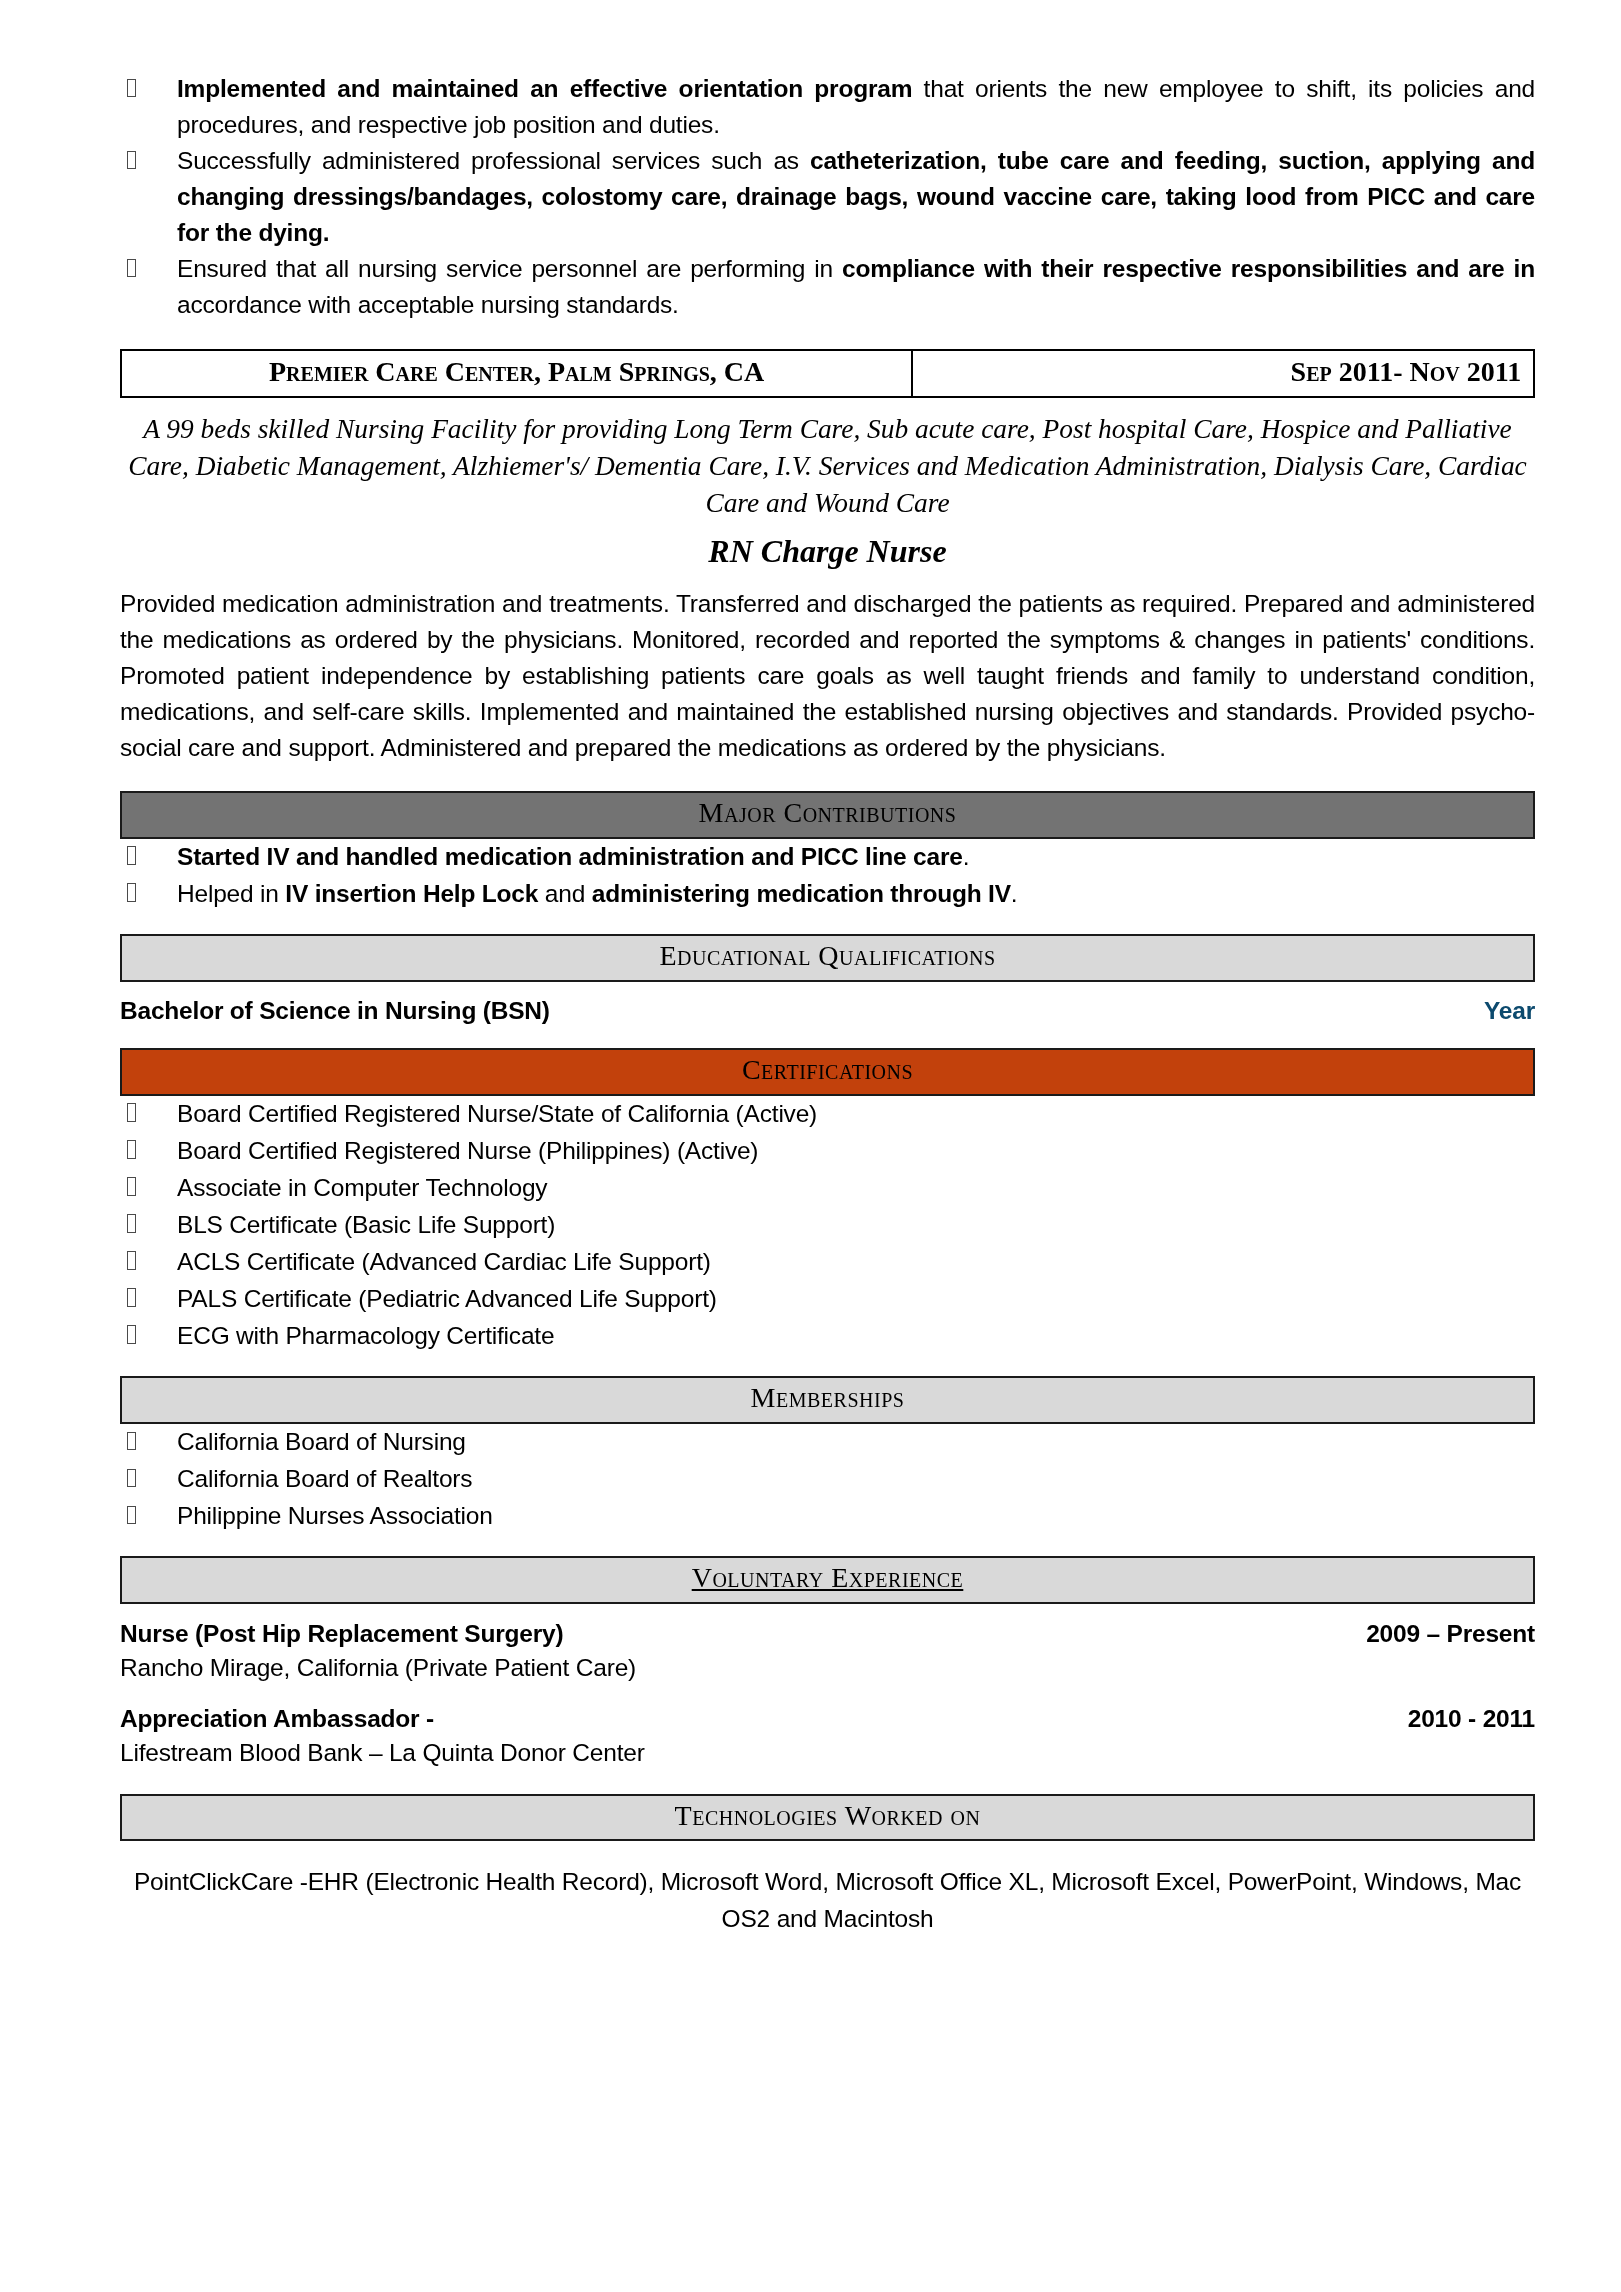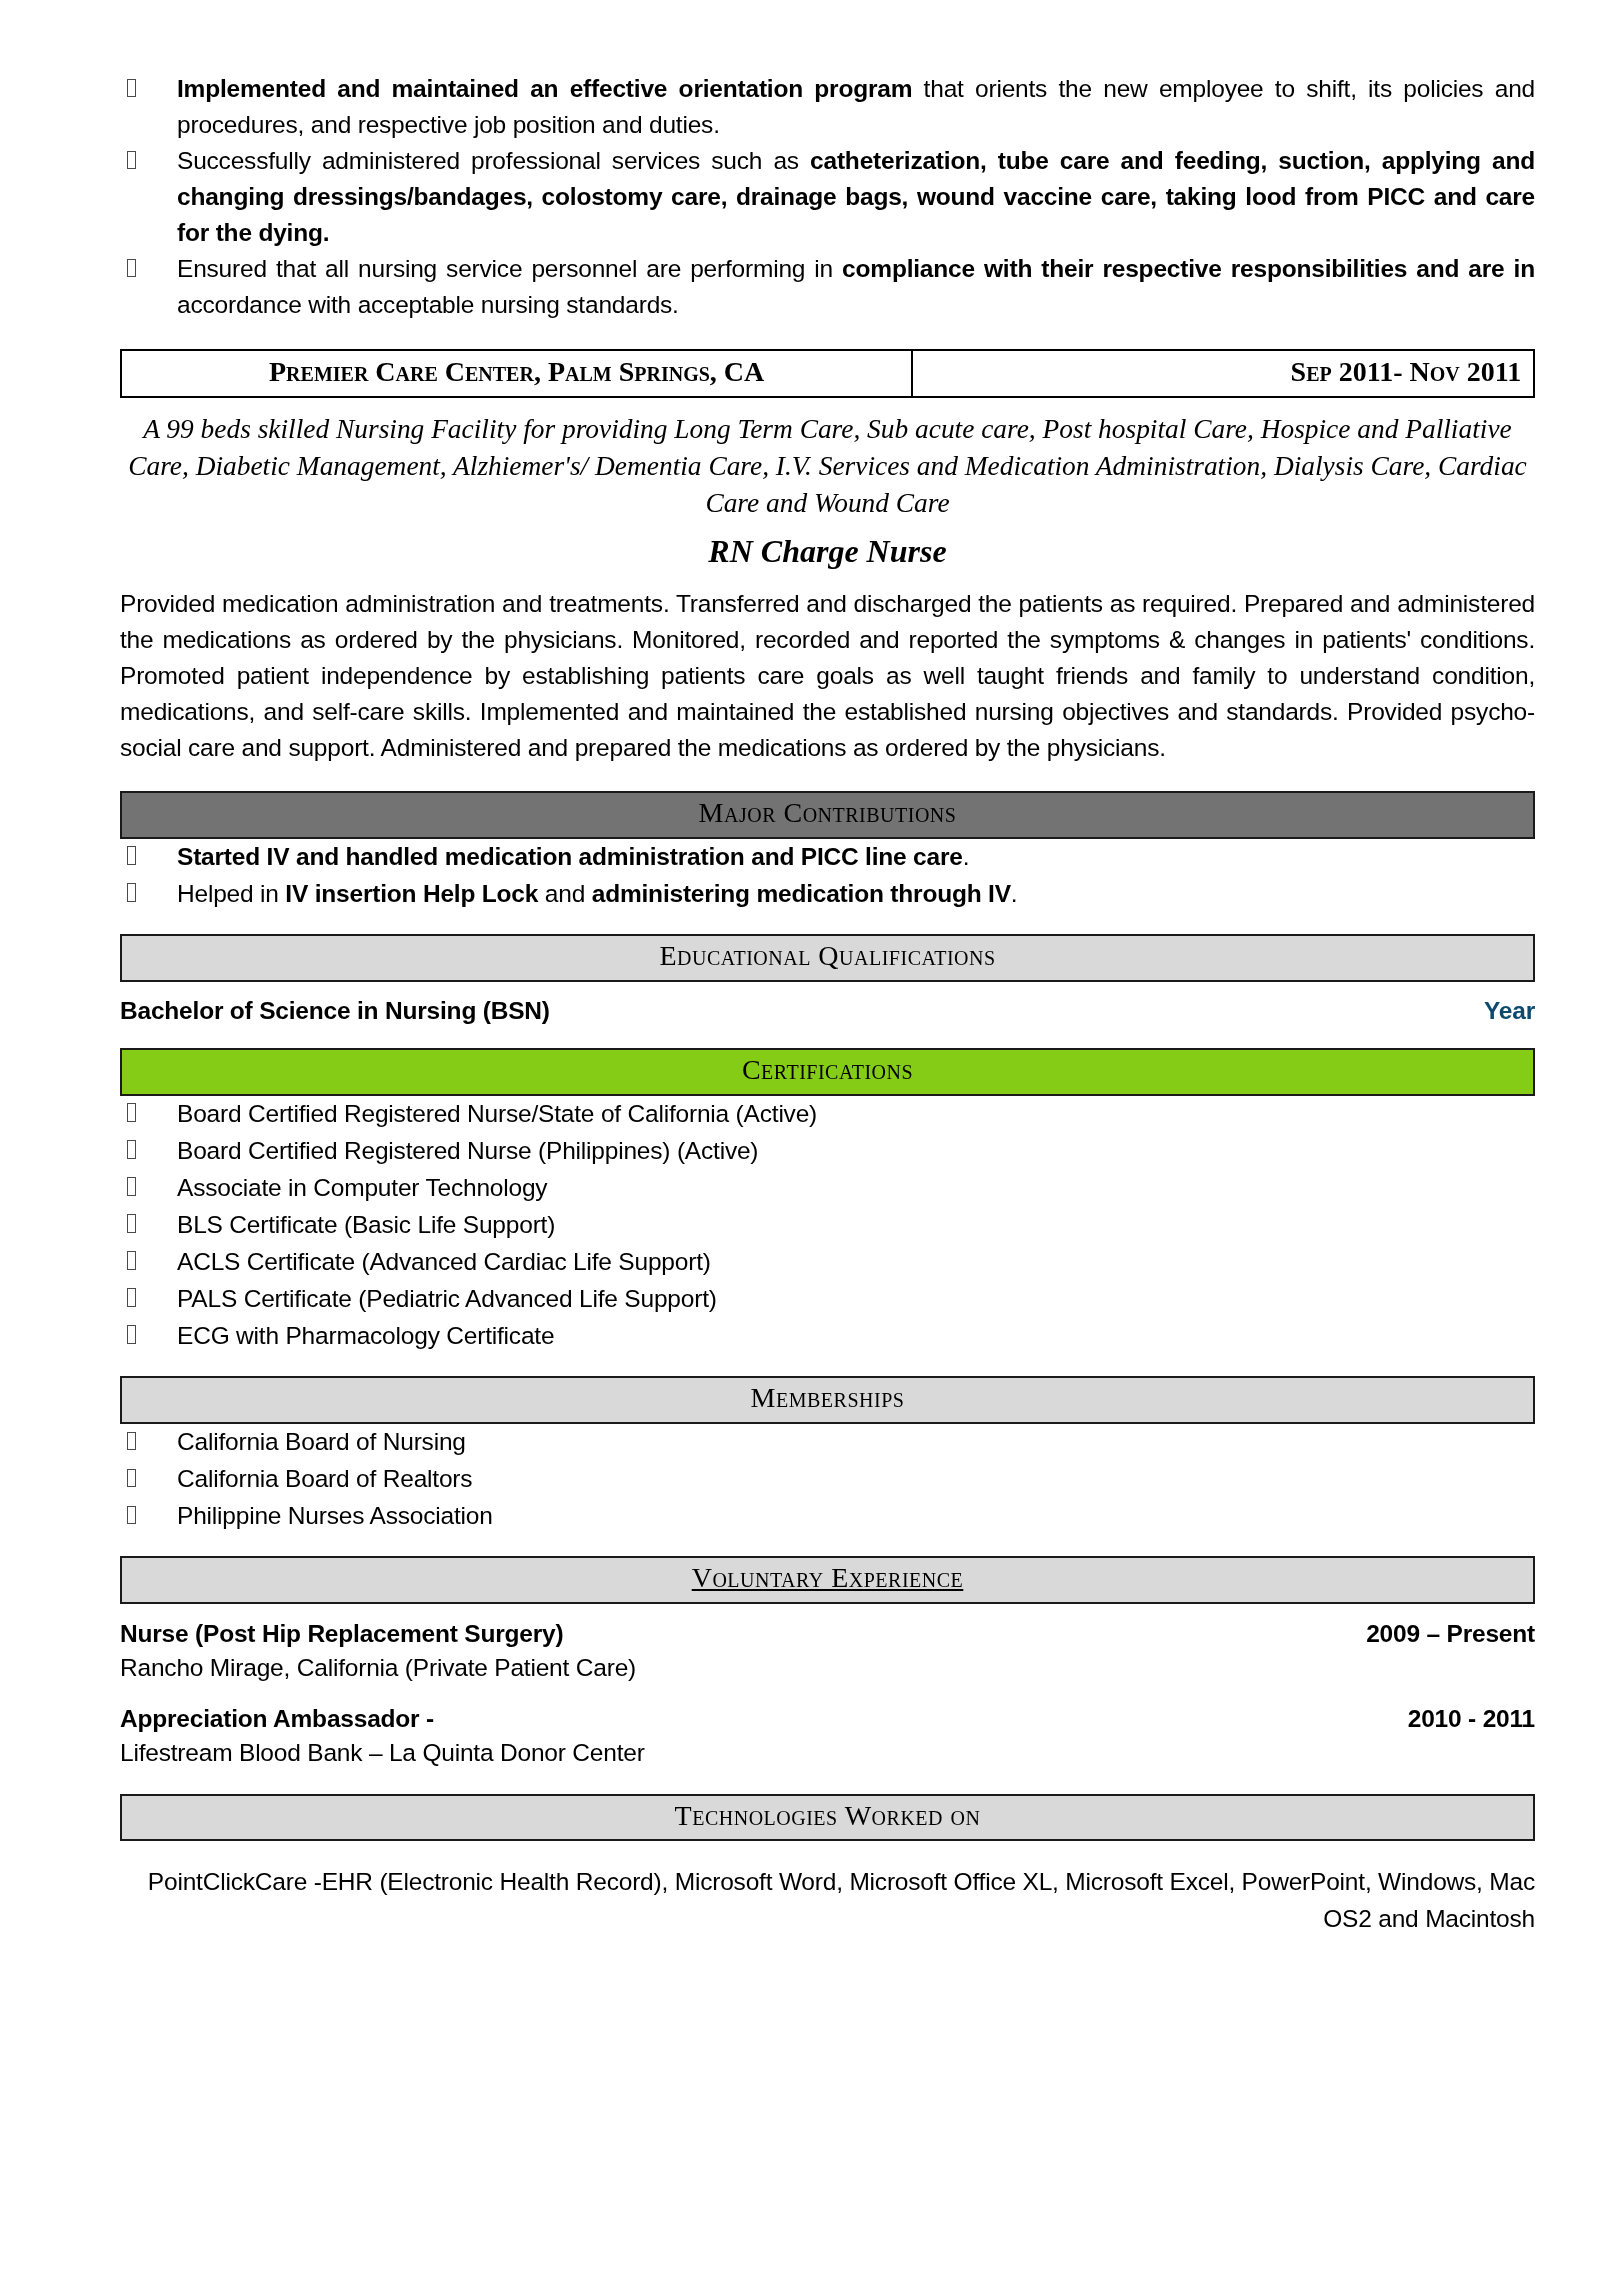--- a/index.html
+++ b/index.html
@@ -73,21 +73,21 @@
   }
   .section-list { margin-top:15.7px; }
   .section-list li { margin-bottom:1px; line-height:37px; }
 
   .split-row { display:flex; justify-content:space-between; align-items:center; }
   .edu-block { margin-top:15.7px; }
   .edu-degree, .vol-title, .vol-dates, .edu-year { font-weight:bold; }
   .sub-line { line-height:36px; margin-top:2px; }
   .vol-entry { margin-top:15.7px; }
   .vol-entry + .vol-entry { margin-top:19.6px; }
-  .tech-text { margin-top:21.6px; text-align:right; line-height:37px; }
+  .tech-text { margin-top:21.6px; text-align:center; line-height:37px; }
 </style>
 </head>
 <body>
 
 <div class="page">
 
   <ul class="bullets justified">
       <li><span class="tofu"></span><span class="li-text"><span class="bold">Implemented and maintained an effective orientation program</span><span> that orients the new employee to shift, its policies and procedures, and respective job position and duties.</span></span></li>
       <li><span class="tofu"></span><span class="li-text"><span>Successfully administered professional services such as </span><span class="bold">catheterization, tube care and feeding, suction, applying and changing dressings/bandages, colostomy care, drainage bags, wound vaccine care, taking lood from PICC and care for the dying.</span></span></li>
       <li><span class="tofu"></span><span class="li-text"><span>Ensured that all nursing service personnel are performing in </span><span class="bold">compliance with their respective responsibilities and are in</span><span> accordance with acceptable nursing standards.</span></span></li>
@@ -117,21 +117,21 @@
 
   <div class="section-bar" style="background-color: rgb(217, 217, 217);">Educational Qualifications</div>
 
   <div class="edu-block">
     <div class="split-row">
       <span class="edu-degree">Bachelor of Science in Nursing (BSN)</span>
       <span class="edu-year" style="color: #0c4a6e;">Year</span>
     </div>
   </div>
 
-  <div class="section-bar" style="background-color: #84cc16;">Certifications</div>
+  <div class="section-bar" style="background-color: #c2410c;">Certifications</div>
 
   <ul class="bullets section-list">
       <li><span class="tofu"></span><span class="li-text">Board Certified Registered Nurse/State of California (Active)</span></li>
       <li><span class="tofu"></span><span class="li-text">Board Certified Registered Nurse (Philippines) (Active)</span></li>
       <li><span class="tofu"></span><span class="li-text">Associate in Computer Technology</span></li>
       <li><span class="tofu"></span><span class="li-text">BLS Certificate (Basic Life Support)</span></li>
       <li><span class="tofu"></span><span class="li-text">ACLS Certificate (Advanced Cardiac Life Support)</span></li>
       <li><span class="tofu"></span><span class="li-text">PALS Certificate (Pediatric Advanced Life Support)</span></li>
       <li><span class="tofu"></span><span class="li-text">ECG with Pharmacology Certificate</span></li>
     </ul>

